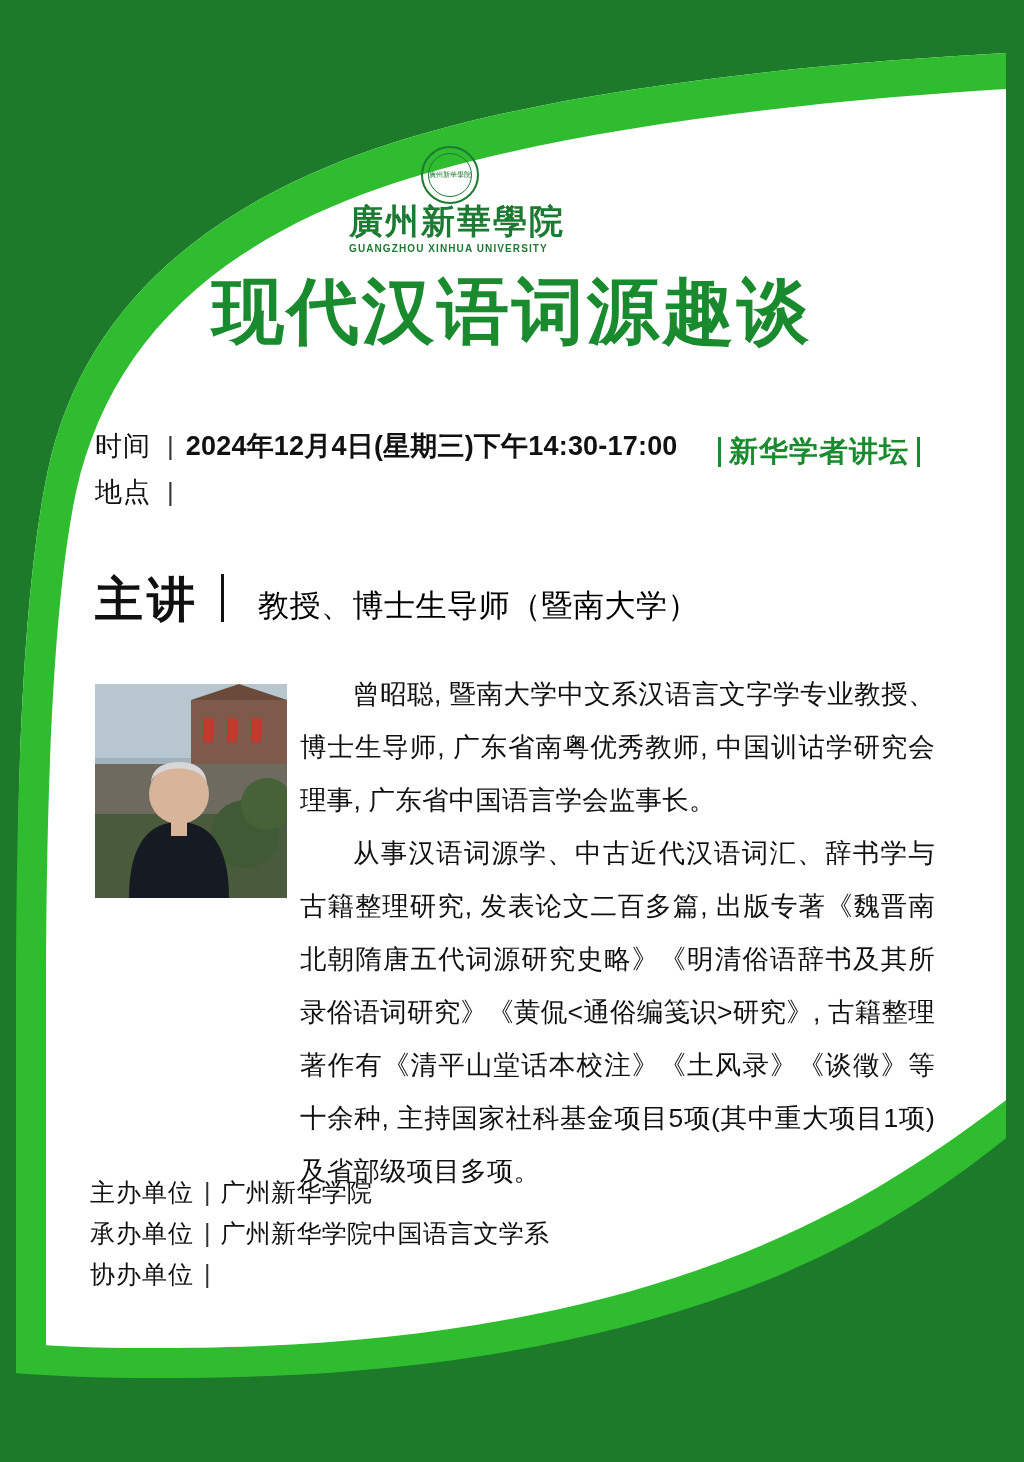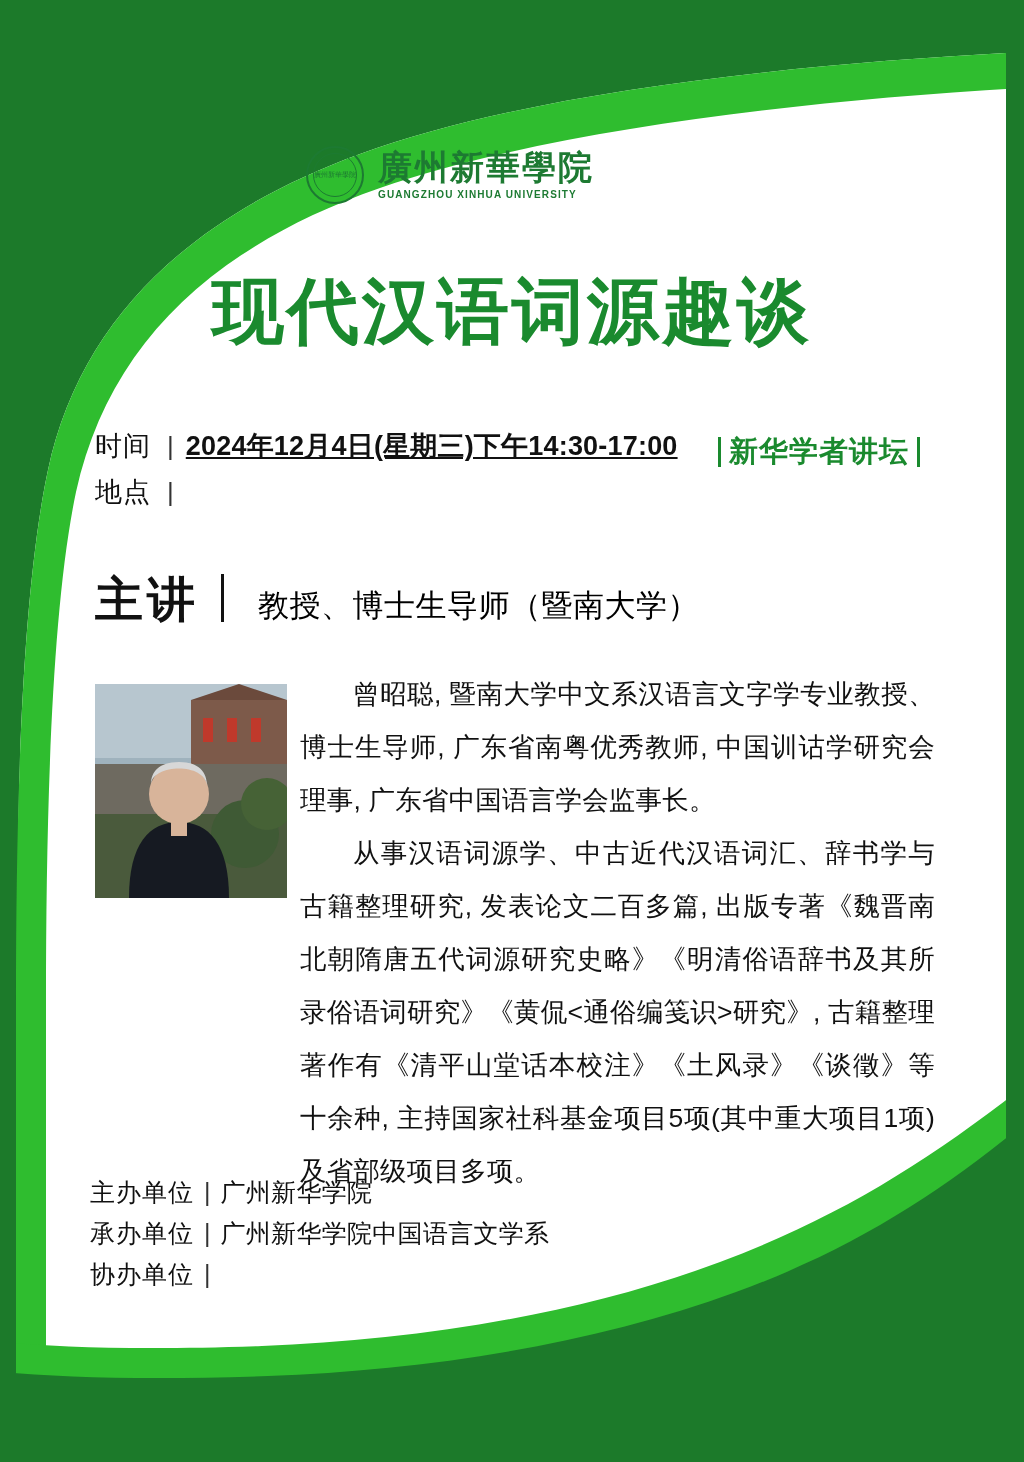--- a/index.html
+++ b/index.html
@@ -34,20 +34,21 @@
 
   
   .logo-block {
     position: absolute;
     top: 146px;
     left: 0;
     width: 900px;
     display: flex;
     justify-content: center;
     align-items: center;
+    flex-direction: column;
   }
   .logo-mark {
     width: 54px;
     height: 54px;
     border-radius: 50%;
     border: 2.5px solid #1d7a32;
     position: relative;
     flex: 0 0 auto;
   }
   .logo-mark::after {
@@ -126,21 +127,20 @@
     letter-spacing: 1px;
   }
   .meta-sep {
     color: #333333;
     margin: 0 12px 0 0;
     font-size: 26px;
   }
   .meta-value {
     font-weight: bold;
     letter-spacing: 0.2px;
-    text-decoration: underline;
   }
 
   
   .forum-tag {
     position: absolute;
     top: 432px;
     right: 96px;
     display: flex;
     align-items: center;
     color: #1a8a2e;

